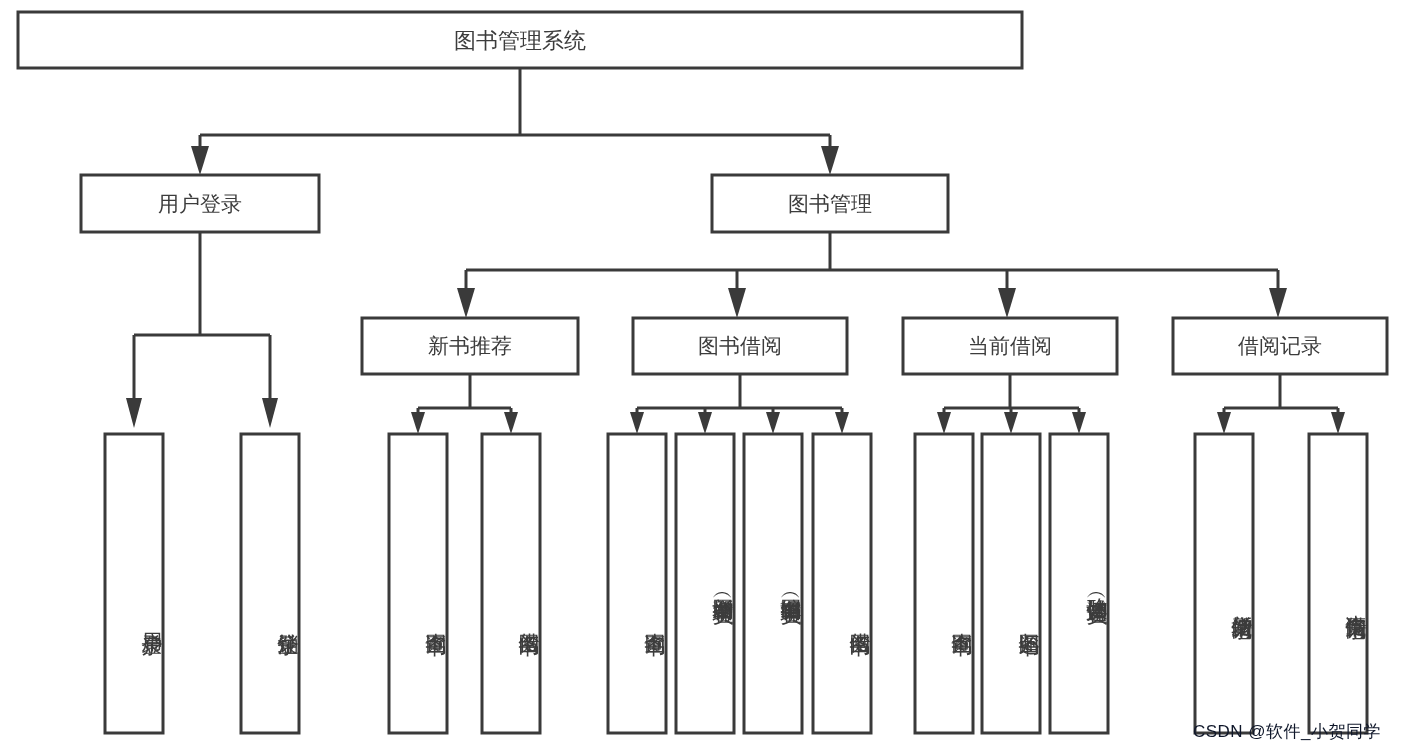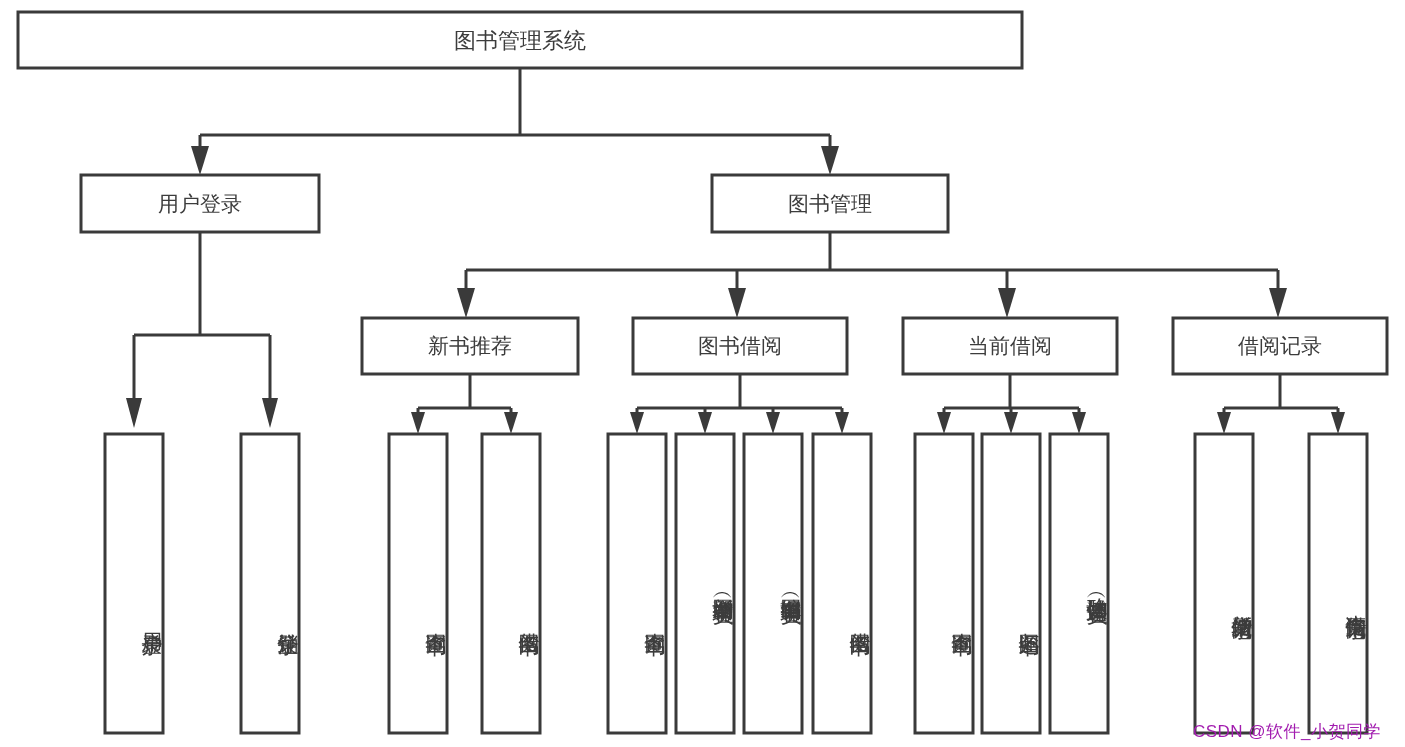--- a/index.html
+++ b/index.html
@@ -64,21 +64,21 @@
     justify-content: center;
     white-space: nowrap;
     pointer-events: none;
   }
   .watermark {
     position: absolute;
     right: 8px;
     bottom: 4px;
     font-family: "Liberation Sans", "DejaVu Sans", sans-serif;
     font-size: 17px;
-    color: #a21caf;
+    color: #0f172a;
     letter-spacing: 0.5px;
     white-space: nowrap;
   }
 </style>
 </head>
 <body>
 
 <div id="diagram-root">
 
   <svg class="flow" viewBox="0 0 1405 747">

